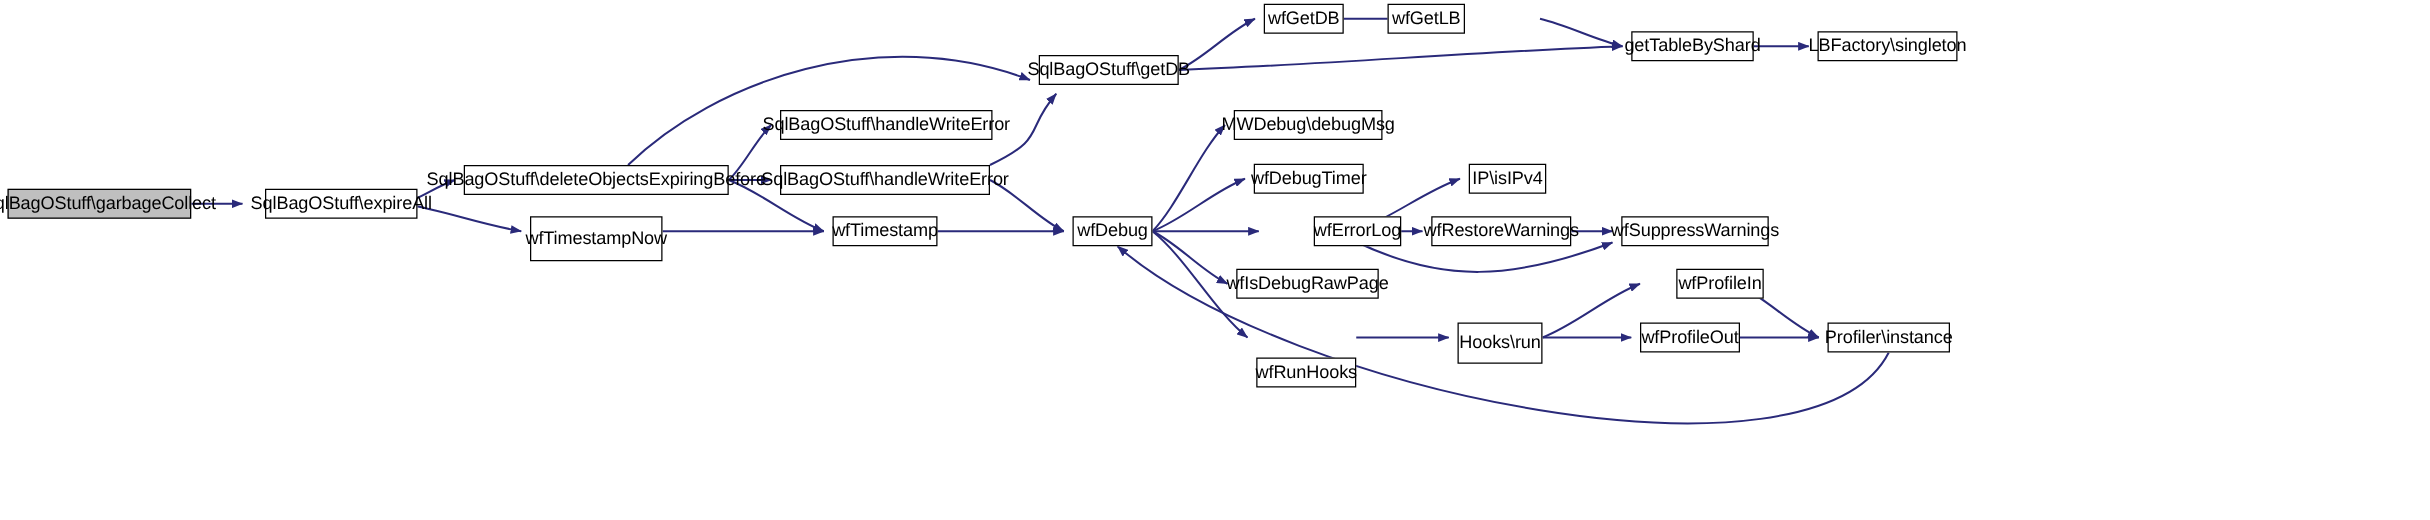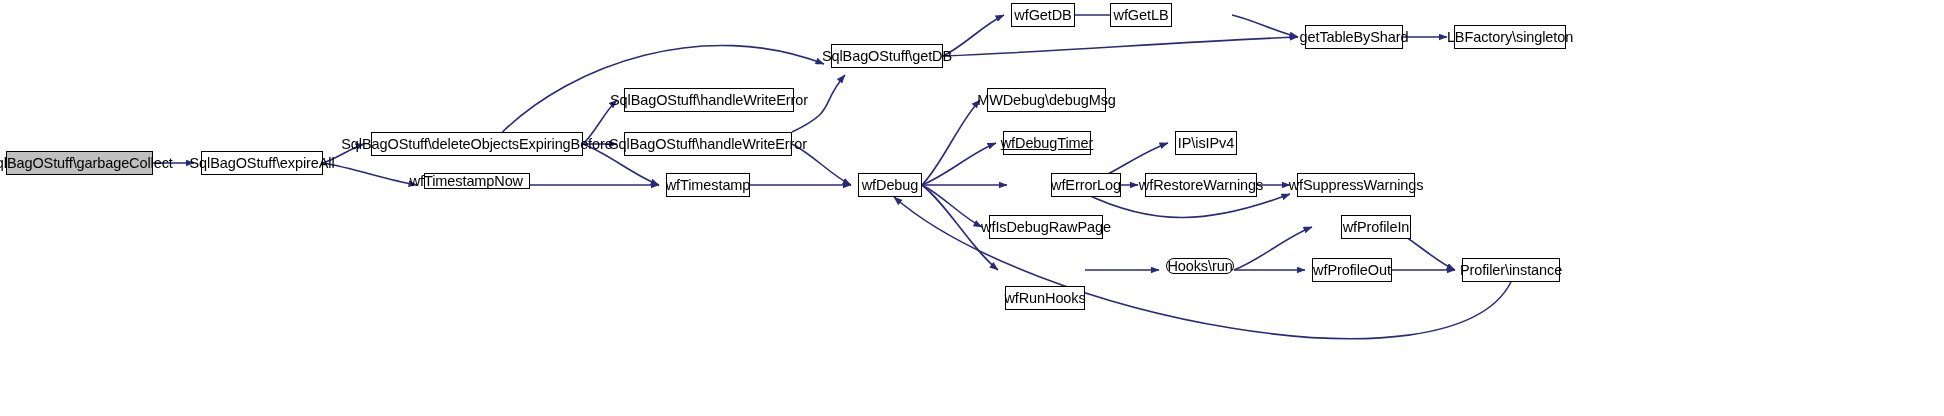--- a/index.html
+++ b/index.html
@@ -89,27 +89,27 @@
         <path d="M 1234 270 L 1305 270" marker-end="url(#arrowhead)"></path>
         <path d="M 1389 227 C 1412.1 237.75, 1431.9 259.25, 1455 270" marker-end="url(#arrowhead)"></path>
         <path d="M 1392 270 L 1455 270" marker-end="url(#arrowhead)"></path>
         <path d="M 1511 282 C 1451 400, 1030 315, 894 197" marker-end="url(#arrowhead)"></path>
       </g>
   </svg>
   <div id="node-layer">
       <div class="node highlight" style="left: 6px; top: 151px; width: 147px; height: 24px;">
         <span class="node-label">SqlBagOStuff\garbageCollect</span>
       </div>
-      <div class="node" style="left: 201px; top: 151px; width: 122px; height: 24px;">
+      <div class="node" style="left: 212px; top: 151px; width: 122px; height: 24px;">
         <span class="node-label">SqlBagOStuff\expireAll</span>
       </div>
       <div class="node" style="left: 371px; top: 132px; width: 212px; height: 24px;">
         <span class="node-label">SqlBagOStuff\deleteObjectsExpiringBefore</span>
       </div>
-      <div class="node" style="left: 424px; top: 173px; width: 106px; height: 16px; justify-content: flex-end;">
+      <div class="node" style="left: 424px; top: 173px; width: 106px; height: 36px;">
         <span class="node-label">wfTimestampNow</span>
       </div>
       <div class="node" style="left: 624px; top: 88px; width: 170px; height: 24px;">
         <span class="node-label">SqlBagOStuff\handleWriteError</span>
       </div>
       <div class="node" style="left: 624px; top: 132px; width: 168px; height: 24px; align-items: center;">
         <span class="node-label">SqlBagOStuff\handleWriteError</span>
       </div>
       <div class="node" style="left: 666px; top: 173px; width: 84px; height: 24px;">
         <span class="node-label">wfTimestamp</span>
@@ -119,42 +119,42 @@
       </div>
       <div class="node" style="left: 858px; top: 173px; width: 64px; height: 24px;">
         <span class="node-label">wfDebug</span>
       </div>
       <div class="node" style="left: 1011px; top: 3px; width: 64px; height: 24px;">
         <span class="node-label">wfGetDB</span>
       </div>
       <div class="node" style="left: 987px; top: 88px; width: 119px; height: 24px; text-align: center;">
         <span class="node-label">MWDebug\debugMsg</span>
       </div>
-      <div class="node" style="left: 1003px; top: 131px; width: 88px; height: 24px; text-decoration: underline;">
+      <div class="node" style="left: 1003px; top: 131px; width: 88px; height: 24px;">
         <span class="node-label">wfDebugTimer</span>
       </div>
       <div class="node" style="left: 1014px; top: 173px; width: 70px; height: 24px; margin-left: 37px;">
         <span class="node-label">wfErrorLog</span>
       </div>
       <div class="node" style="left: 989px; top: 215px; width: 114px; height: 24px;">
         <span class="node-label">wfIsDebugRawPage</span>
       </div>
       <div class="node" style="left: 1005px; top: 258px; width: 80px; height: 24px; margin-top: 28px;">
         <span class="node-label">wfRunHooks</span>
       </div>
       <div class="node" style="left: 1110px; top: 3px; width: 62px; height: 24px;">
         <span class="node-label">wfGetLB</span>
       </div>
       <div class="node" style="left: 1175px; top: 131px; width: 62px; height: 24px;">
         <span class="node-label">IP\isIPv4</span>
       </div>
       <div class="node" style="left: 1145px; top: 173px; width: 112px; height: 24px;">
         <span class="node-label">wfRestoreWarnings</span>
       </div>
-      <div class="node" style="left: 1166px; top: 258px; width: 68px; height: 16px; border-radius: 11px;">
+      <div class="node" style="left: 1166px; top: 258px; width: 68px; height: 33px;">
         <span class="node-label">Hooks\run</span>
       </div>
       <div class="node" style="left: 1319px; top: 215px; width: 70px; height: 24px; margin-left: 22px;">
         <span class="node-label">wfProfileIn</span>
       </div>
       <div class="node" style="left: 1297px; top: 173px; width: 118px; height: 24px;">
         <span class="node-label">wfSuppressWarnings</span>
       </div>
       <div class="node" style="left: 1305px; top: 25px; width: 98px; height: 24px;">
         <span class="node-label">getTableByShard</span>

